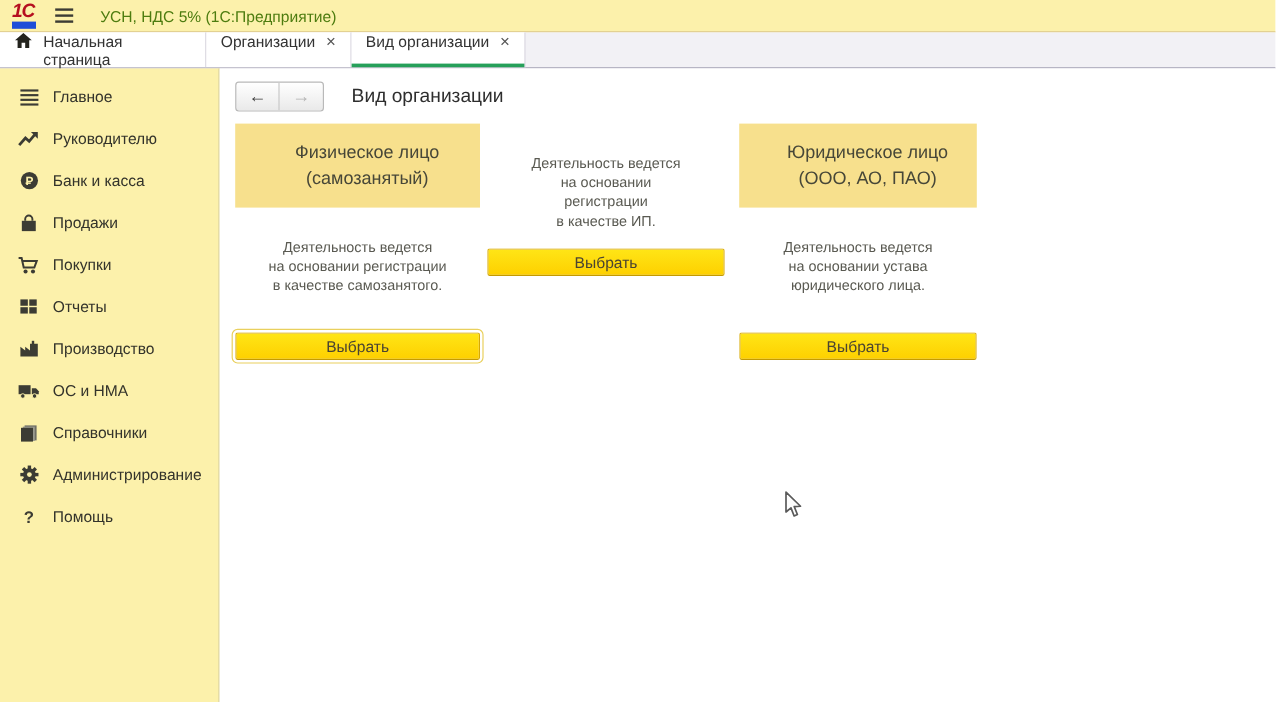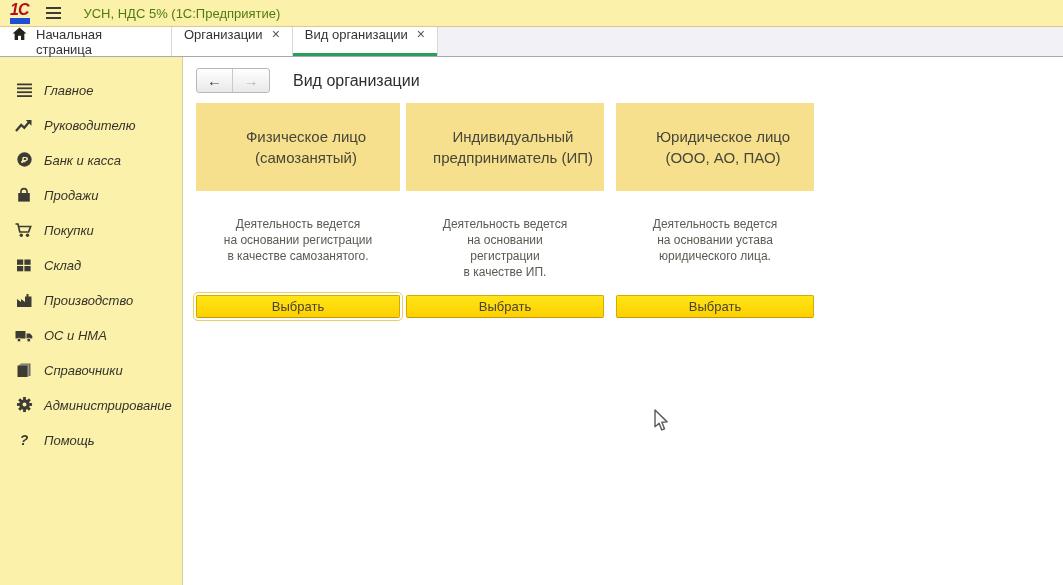--- a/index.html
+++ b/index.html
@@ -37,21 +37,21 @@
     content:""; position:absolute; left:0; right:0; bottom:0; height:3px; background:#26a05a;
   }
   .home-icon { margin-right:9px; display:flex; }
   
   .app-body { display:flex; height:528px; }
   .sidebar {
     width:183px; background:#fcf1ab; border-right:1px solid #d8cf9f;
     padding-top:6px; flex:none;
   }
   .side-item {
-    height:35px; display:flex; align-items:flex-end; cursor:pointer; padding-left:13px;font-style:italic;
+    height:35px; display:flex; align-items:center; cursor:pointer; padding-left:13px;
   }
   .side-item .sicon { width:22px; display:flex; justify-content:center; flex:none; }
   .side-item .slabel { margin-left:9px; font-size:13px; color:#33332b; white-space:nowrap; }
   .sicon svg { display:block; }
   .qmark { font-size:14px; font-weight:bold; color:#3c3c34; }
   
   .main { flex:1; background:#fff; position:relative; padding:11px 0 0 13px; }
   .nav-row { display:flex; align-items:center; height:25px; margin-bottom:10px; }
   .nav-group {
     display:flex; border:1px solid #b9b9b9; border-radius:3px; overflow:hidden;
@@ -62,21 +62,21 @@
     font-size:15px; font-weight:bold; cursor:pointer;
   }
   .nav-btn.back { color:#3a3a3a; border-right:1px solid #c9c9c9; }
   .nav-btn.fwd { color:#b3b3b3; cursor:default; }
   .page-title { margin-left:23px; font-size:16px; color:#2e2e2e; }
   .cards { display:flex; align-items:flex-start; }
   .card { width:204px; display:flex; flex-direction:column; }
   .card.c2 { width:198px; margin-left:6px; }
   .card.c3 { width:198px; margin-left:12px; }
   .card-header {
-    background:#f7e08d; height:88px; display:flex; align-items:center; justify-content:center;
+    background:#f7e08d; height:70px; display:flex; align-items:center; justify-content:center;
     text-align:center; font-size:15px; color:#474738; white-space:pre-line; line-height:21px;padding-left:16px;
   }
   .card-desc {
     height:92px; padding-top:13px; text-align:center; font-size:12px; color:#5a5a52;
     line-height:16px; white-space:pre-line;margin-top:12px;
   }
   .select-btn {
     height:23px; width:100%; border:1px solid #d8a900; border-bottom-color:#c49a00;
     border-radius:2px; background:linear-gradient(#ffe516,#fed000);
     font-family:inherit; font-size:13px; color:#4a4432; cursor:pointer;
@@ -180,21 +180,21 @@
       <span class="sicon">
         <svg width="16" height="15" viewBox="0 0 16 15">
             <g fill="#3c3c34">
               <rect x="1" y="1.5" width="6.2" height="5.3"></rect>
               <rect x="8.4" y="1.5" width="6.2" height="5.3"></rect>
               <rect x="1" y="8" width="6.2" height="5.3"></rect>
               <rect x="8.4" y="8" width="6.2" height="5.3"></rect>
             </g>
           </svg>
       </span>
-      <span class="slabel">Склад</span>
+      <span class="slabel">Отчеты</span>
     </div>
 
     <div class="side-item">
       <span class="sicon">
         <svg width="17" height="15" viewBox="0 0 17 15">
             <path d="M1 14 V6 L5 9 V6 L9 9 V3.5 H15.5 V14 Z" fill="#3c3c34"></path>
             <rect x="10.5" y="1" width="2" height="3" fill="#3c3c34"></rect>
           </svg>
       </span>
       <span class="slabel">Производство</span>
@@ -266,22 +266,20 @@
       <div class="card c1">
         <div class="card-header">Физическое лицо
 (самозанятый)</div>
         <div class="card-desc">Деятельность ведется
 на основании регистрации
 в качестве самозанятого.</div>
         <button class="select-btn focused">Выбрать</button>
       </div>
 
       <div class="card c2">
-        <div class="card-header">Индивидуальный
-предприниматель (ИП)</div>
         <div class="card-desc">Деятельность ведется
 на основании
 регистрации
 в качестве ИП.</div>
         <button class="select-btn">Выбрать</button>
       </div>
 
       <div class="card c3">
         <div class="card-header">Юридическое лицо
 (ООО, АО, ПАО)</div>

